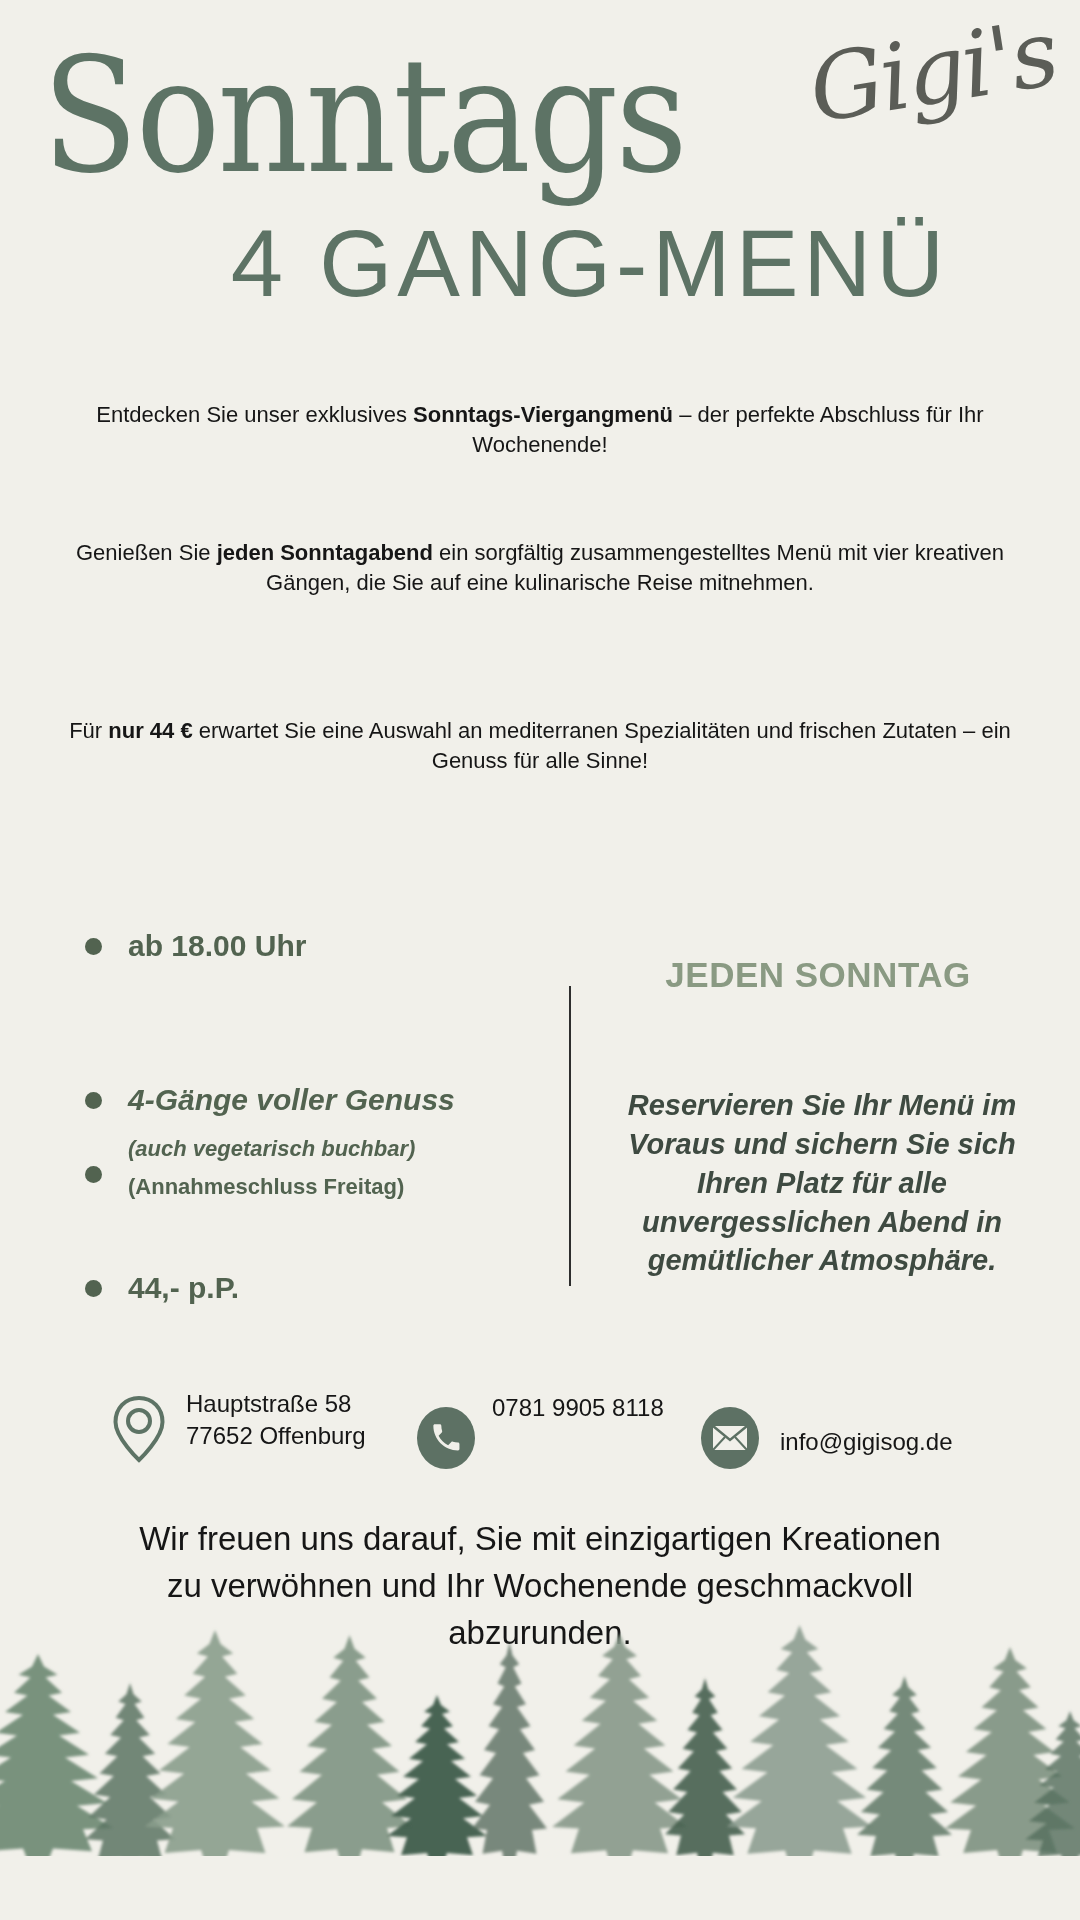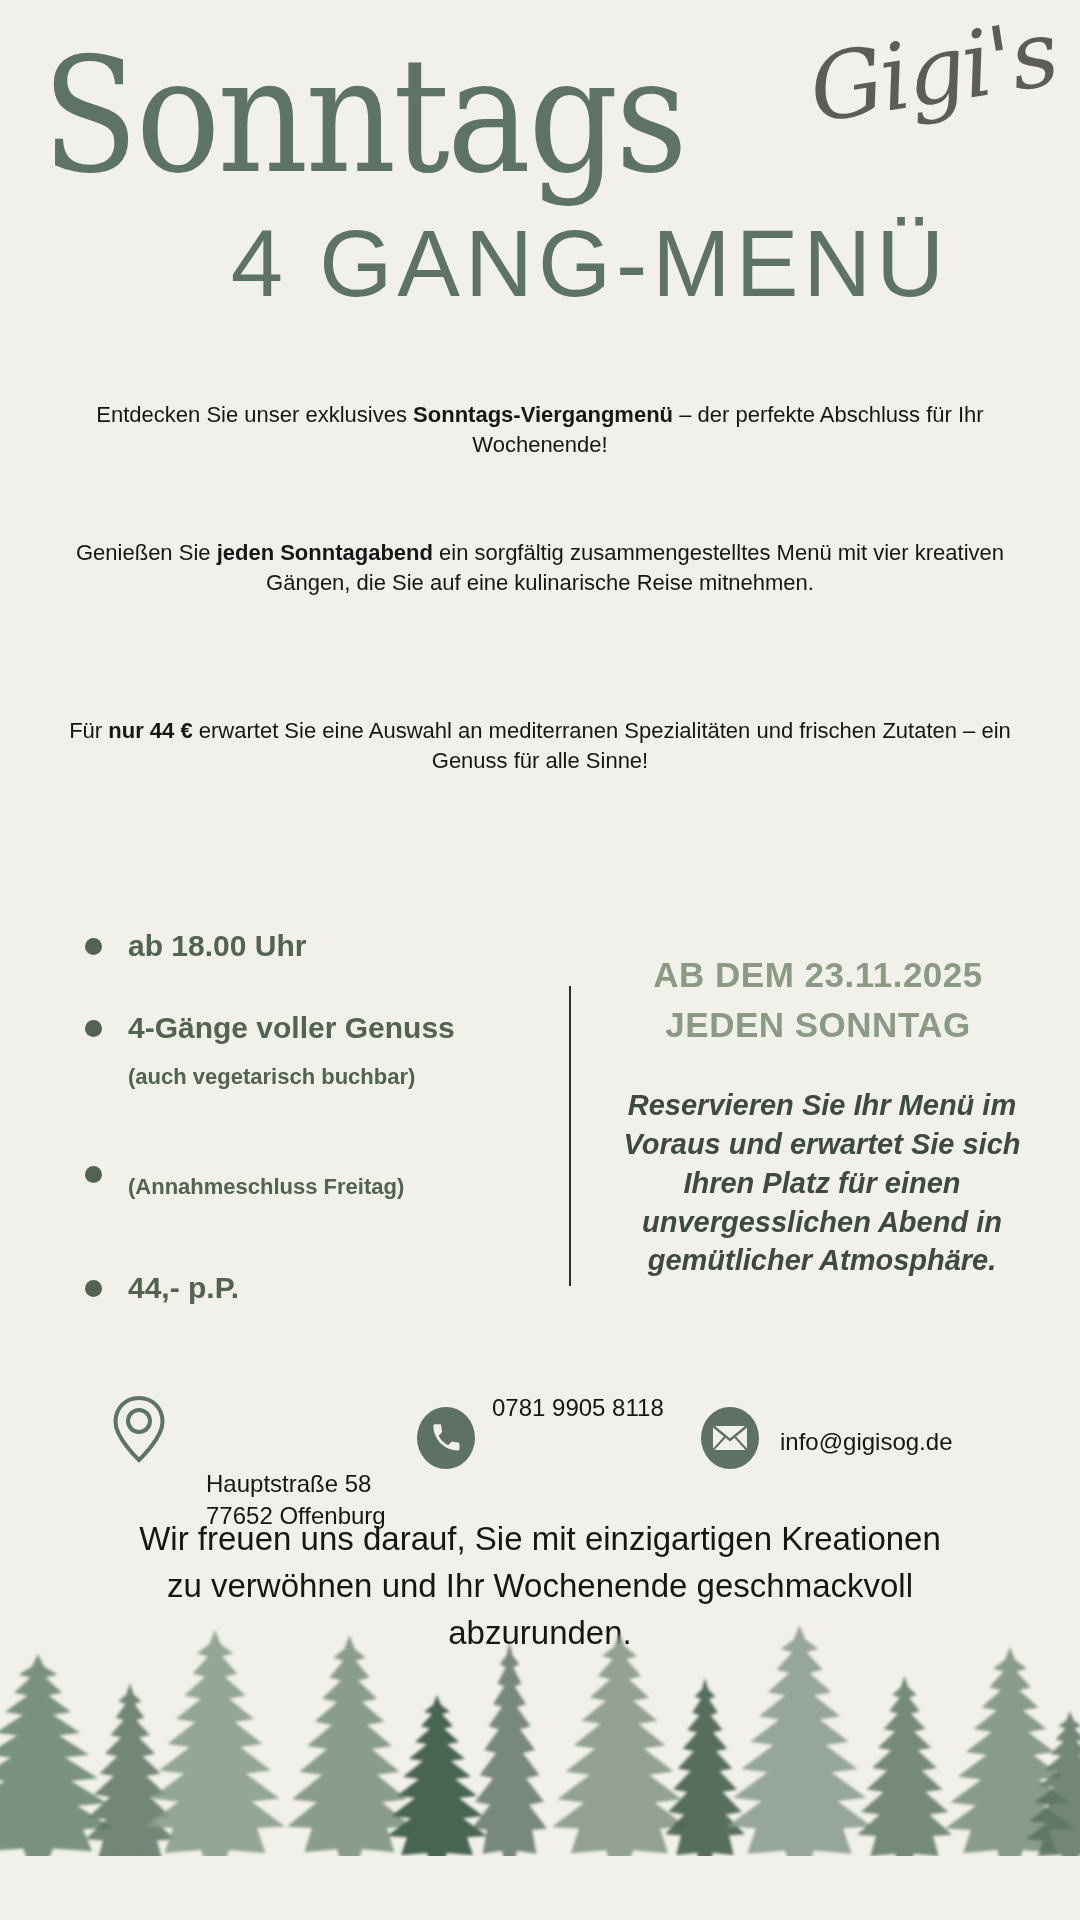--- a/index.html
+++ b/index.html
@@ -48,41 +48,41 @@
   .p1{left:60px;top:400px;width:960px;}
   .p2{left:60px;top:538px;width:960px;}
   .p3{left:50px;top:716px;width:980px;}
   .b{font-weight:bold;}
   .bullet-row{position:absolute;left:85px;display:flex;align-items:flex-start;width:440px;}
   .dot{width:17px;height:17px;border-radius:50%;background:var(--bullet_green);margin:10px 26px 0 0;flex:0 0 auto;}
   .bullet-text{display:flex;flex-direction:column;}
   .bullet-label{font-size:30px;font-weight:bold;color:var(--bullet_green);line-height:1.2;}
   .bullet-note{font-size:22px;font-weight:bold;color:var(--bullet_green);margin-top:18px;line-height:1.2;}
   .row1{top:928px;}
-  .row2{top:1010px;}
+  .row2{top:1082px;font-style:italic;}
   .row3{top:1156px;}
   .row4{top:1270px;}
 
   .vdivider{position:absolute;left:569px;top:986px;width:2px;height:300px;background:var(--divider);}
 
   .schedule{
     position:absolute;left:588px;top:950px;width:460px;text-align:center;
     font-size:35px;font-weight:bold;color:var(--sage_heading);
     line-height:1.42;letter-spacing:0.5px;
   }
   .reservation-note{
     position:absolute;left:596px;top:1086px;width:452px;text-align:center;
     font-size:29px;font-weight:bold;font-style:italic;
     color:var(--note_color);line-height:1.34;
   }
 
   .contact-icon{position:absolute;}
   .contact-text{position:absolute;font-size:24px;line-height:1.35;color:var(--text_color);}
   .pin-icon{left:110px;top:1394px;}
-  .address{left:186px;top:1468px;margin-left:20px;}
+  .address{left:186px;top:1388px;}
   .phone-badge{left:416px;top:1406px;}
   .phone-text{left:492px;top:1392px;}
   .mail-badge{left:700px;top:1406px;}
   .mail-text{left:780px;top:1426px;}
 
   .closing{
     position:absolute;left:130px;top:1516px;width:820px;text-align:center;
     font-size:33px;line-height:1.42;color:var(--text_color);
   }
 
@@ -125,24 +125,23 @@
   <div class="bullet-row row4">
     <span class="dot"></span>
     <span class="bullet-text">
       <span class="bullet-label">44,-  p.P.</span>
     </span>
   </div>
 
   <div class="vdivider"></div>
 
   <div class="schedule">
-    <div>AB DEM 23.11.2025</div>
     <div>JEDEN SONNTAG</div>
   </div>
-  <div class="reservation-note">Reservieren Sie Ihr Menü im Voraus und erwartet Sie sich Ihren Platz für einen unvergesslichen Abend in gemütlicher Atmosphäre.</div>
+  <div class="reservation-note">Reservieren Sie Ihr Menü im Voraus und sichern Sie sich Ihren Platz für alle unvergesslichen Abend in gemütlicher Atmosphäre.</div>
 
   <svg class="contact-icon pin-icon" width="58" height="74" viewBox="0 0 58 74">
     <path d="M29 4 C15 4 5.5 14.5 5.5 28 C5.5 44 29 66 29 66 C29 66 52.5 44 52.5 28 C52.5 14.5 43 4 29 4 Z" fill="none" stroke="#5d7365" stroke-width="4"></path>
     <circle cx="29" cy="27" r="11" fill="none" stroke="#5d7365" stroke-width="4"></circle>
   </svg>
   <div class="contact-text address">
     <div>Hauptstraße 58</div>
     <div>77652 Offenburg</div>
   </div>
 

